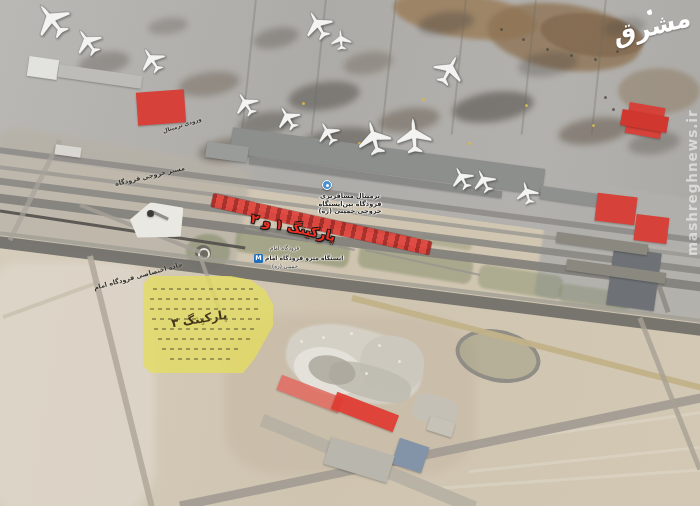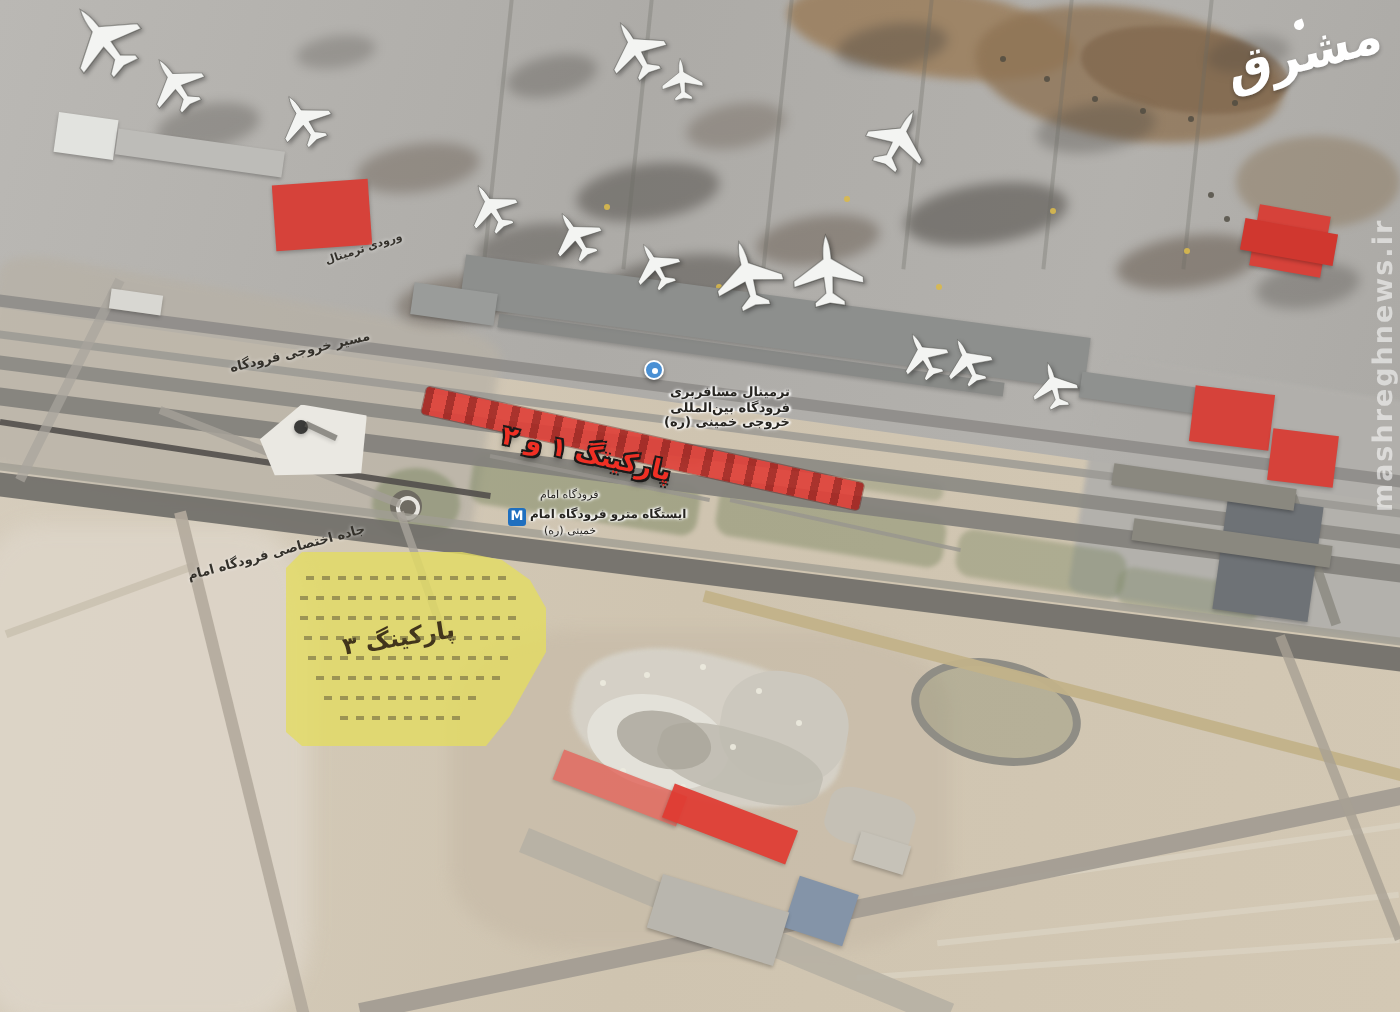--- a/index.html
+++ b/index.html
@@ -39,21 +39,21 @@
      white-space:nowrap;direction:rtl;}
   #metro-label{left:240px;top:245px;width:92px;height:32px;}
   #metro-l1{left:30px;top:0;font-size:5.5px;}
   #metro-m{left:14px;top:9px;width:9px;height:9px;background:#1f6fbf;border-radius:1.5px;color:#fff;
      font-size:6.5px;font-weight:bold;text-align:center;line-height:9px;}
   #metro-l2{left:25px;top:9px;font-size:6px;font-weight:bold;}
   #metro-l3{left:32px;top:18px;font-size:5.5px;}
   #terminal-pin{left:322px;top:180px;width:10px;height:10px;border-radius:50%;background:#4a90d4;
      border:1px solid #fff;box-shadow:0 1px 2px rgba(0,0,0,.4);}
   #terminal-pin::after{content:"";position:absolute;left:2.5px;top:2.5px;width:3px;height:3px;border-radius:50%;background:#fff;}
-  #terminal-label{left:305px;top:193px;width:90px;text-align:right;}
+  #terminal-label{left:305px;top:193px;width:90px;text-align:center;}
   #terminal-label span{position:static;display:block;font-size:6.5px;line-height:7.5px;font-weight:bold;}
   .road-label{font-size:6.5px;font-weight:bold;color:#33302a;white-space:nowrap;direction:rtl;
      text-shadow:0 0 2px rgba(255,255,255,.75);transform-origin:0 50%;}
   #road-label-entry{left:94px;top:284px;transform:rotate(-15deg);}
   #road-label-exit{left:115px;top:180px;transform:rotate(-13deg);}
   #road-label-small{left:163px;top:128px;transform:rotate(-18deg);font-size:5.5px;}
   #roundabout{left:195px;top:245px;width:16px;height:16px;border-radius:50%;background:#6f6b62;}
   #roundabout::after{content:"";position:absolute;left:3px;top:3px;width:8px;height:8px;border-radius:50%;
      border:2px solid #e8e6e0;}
   #loop-ramp{left:455px;top:330px;width:86px;height:52px;border-radius:50%;border:4px solid #8f8d85;
@@ -319,21 +319,21 @@
     <span id="parking12-label">پارکینگ ۱ و ۲</span>
     <div id="metro-label">
       <span id="metro-l1" class="halo">فرودگاه امام</span>
       <span id="metro-m">M</span>
       <span id="metro-l2" class="halo">ایستگاه مترو فرودگاه امام</span>
       <span id="metro-l3" class="halo">خمینی (ره)</span>
     </div>
     <div id="terminal-pin"></div>
     <div id="terminal-label">
       <span class="halo">ترمینال مسافربری</span>
-      <span class="halo">فرودگاه بین‌المللی</span>
+      <span class="halo">فرودگاه بین‌ایستگاه</span>
       <span class="halo">خروجی خمینی (ره)</span>
     </div>
     <span id="road-label-entry" class="road-label">جاده اختصاصی فرودگاه امام</span>
     <span id="road-label-exit" class="road-label">مسیر خروجی فرودگاه</span>
     <span id="road-label-small" class="road-label">ورودی ترمینال</span>
   </div>
   <div class="layer" id="brandL">
     <div id="logo">
       <span id="logo-mark"></span>
       <span id="logo-text">مشرق</span>

